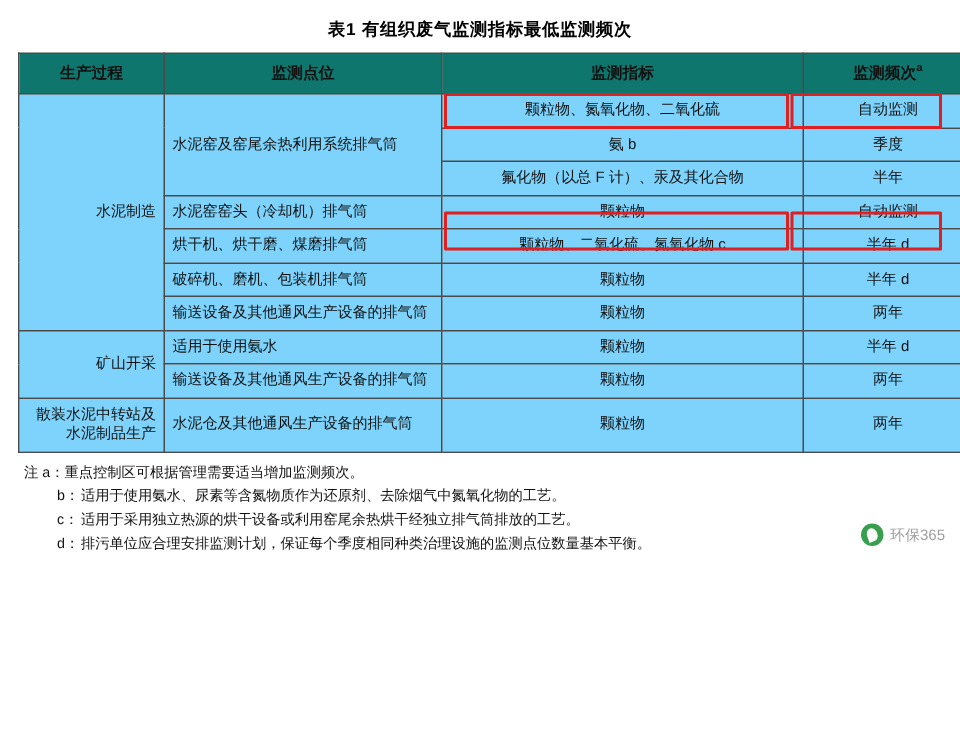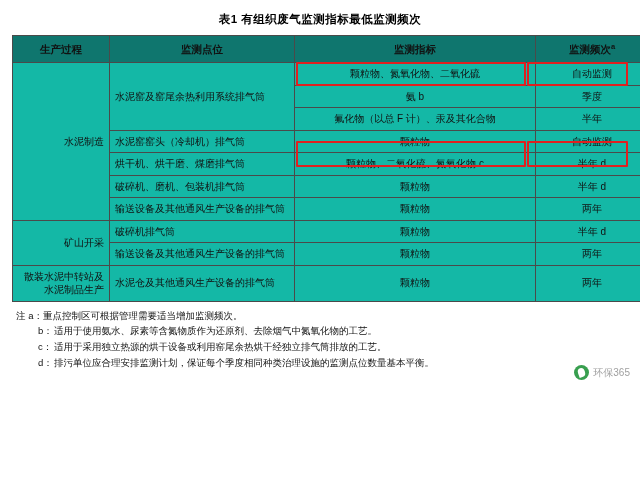--- a/index.html
+++ b/index.html
@@ -36,21 +36,21 @@
     margin: 0 auto;
     table-layout: fixed;
   }
   table.main td, table.main th {
     border: 1px solid #4a4a4a;
     font-size: 10px;
     padding: 4px 5px;
     vertical-align: middle;
     color: #111;
     line-height: 1.35;
-    background: #14b8a6;
+    background: #7dd3fc;
   }
   table.main thead th {
     text-align: center;
     font-weight: bold;
     font-size: 10.5px;
     padding: 6px 4px;
     background: #0f766e;
   }
   .c1 { width: 88px; text-align: center; }
   .c2 { width: 176px; text-align: left; margin-top: 48px; }
@@ -103,21 +103,21 @@
   }
   #redbox-index-1 { left: 296px; top: 62px; width: 230px; height: 24px; }
   #redbox-freq-1  { left: 527px; top: 62px; width: 101px; height: 24px; }
   #redbox-index-2 { left: 296px; top: 141px; width: 230px; height: 26px; }
   #redbox-freq-2  { left: 527px; top: 141px; width: 101px; height: 26px; }
 
   
   .badge {
     position: absolute;
     right: 10px;
-    bottom: 6px;
+    bottom: 22px;
     display: flex;
     align-items: center;
     gap: 4px;
     opacity: 0.95;
   }
   .badge-logo {
     width: 15px;
     height: 15px;
     border-radius: 50%;
     background: #2e9a46;
@@ -194,21 +194,21 @@
       </tr>
 
       <tr>
         <td class="c2 cell-point">输送设备及其他通风生产设备的排气筒</td>
         <td class="c3 cell-index">颗粒物</td>
         <td class="c4 cell-freq">两年</td>
       </tr>
 
       <tr>
         <td class="c1 cell-proc" rowspan="2">矿山开采</td>
-        <td class="c2 cell-point">破碎机排气筒</td>
+        <td class="c2 cell-point">适用于使用氨水</td>
         <td class="c3 cell-index">颗粒物</td>
         <td class="c4 cell-freq">半年 d</td>
       </tr>
 
       <tr>
         <td class="c2 cell-point">输送设备及其他通风生产设备的排气筒</td>
         <td class="c3 cell-index">颗粒物</td>
         <td class="c4 cell-freq">两年</td>
       </tr>
 

